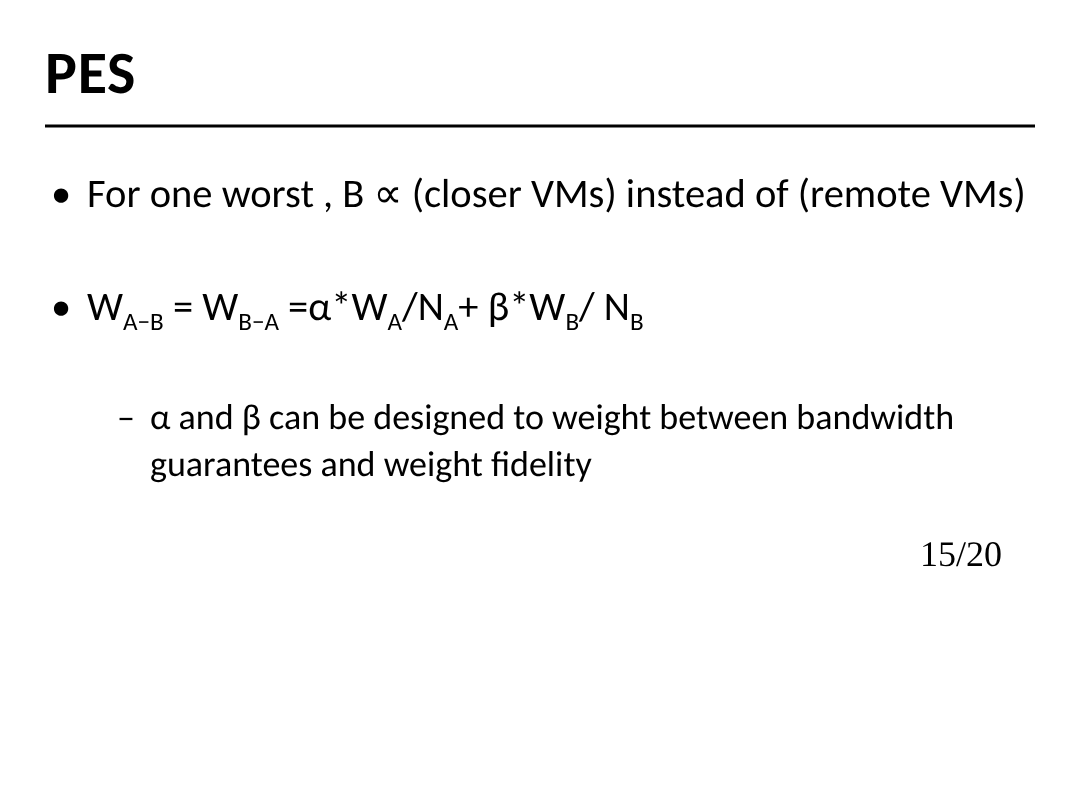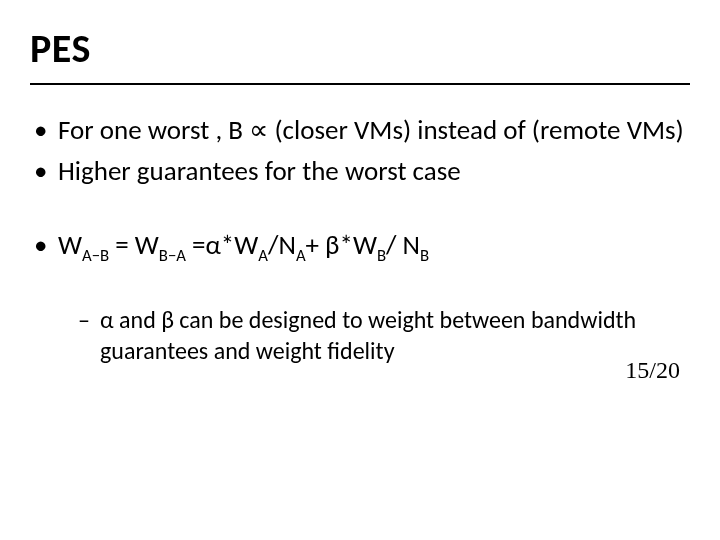--- a/index.html
+++ b/index.html
@@ -66,41 +66,40 @@
     top: 0;
   }
   .subsc {
     font-size: 0.62em;
     vertical-align: sub;
     position: relative;
     top: 0.05em;
   }
   .pagenum {
     position: absolute;
-    right: 40px;
+    right: 52px;
     bottom: 24px;
     font-family: "Times New Roman", Times, serif;
     font-size: 24px;
   }
 </style>
 <style>li.gap::before{content:none!important;}</style></head>
 <body>
 
 <div class="slide">
 
   <h1 class="title">PES</h1>
   <hr class="rule">
 
   <ul class="top">
 
     <li>
       <span>For one worst , B </span><span>∝</span><span> (closer VMs) instead of (remote VMs)</span>
     </li>
 
-    <li>Higher guarantees for the worst case</li>
 
     <li class="gap nogap" style="height: 34px; padding: 0px; margin: 0px; list-style: none;"></li>
 
     <li>
       <span>W</span><span class="subsc">A−B</span><span> = </span><span>W</span><span class="subsc">B−A</span><span> =α*</span><span>W</span><span class="subsc">A</span><span>/N</span><span class="subsc">A</span><span>+ β*</span><span>W</span><span class="subsc">B</span><span>/ N</span><span class="subsc">B</span>
 
       <ul class="sub">
         <li>α and β can be designed to weight between bandwidth guarantees and weight fidelity</li>
       </ul>
     </li>

